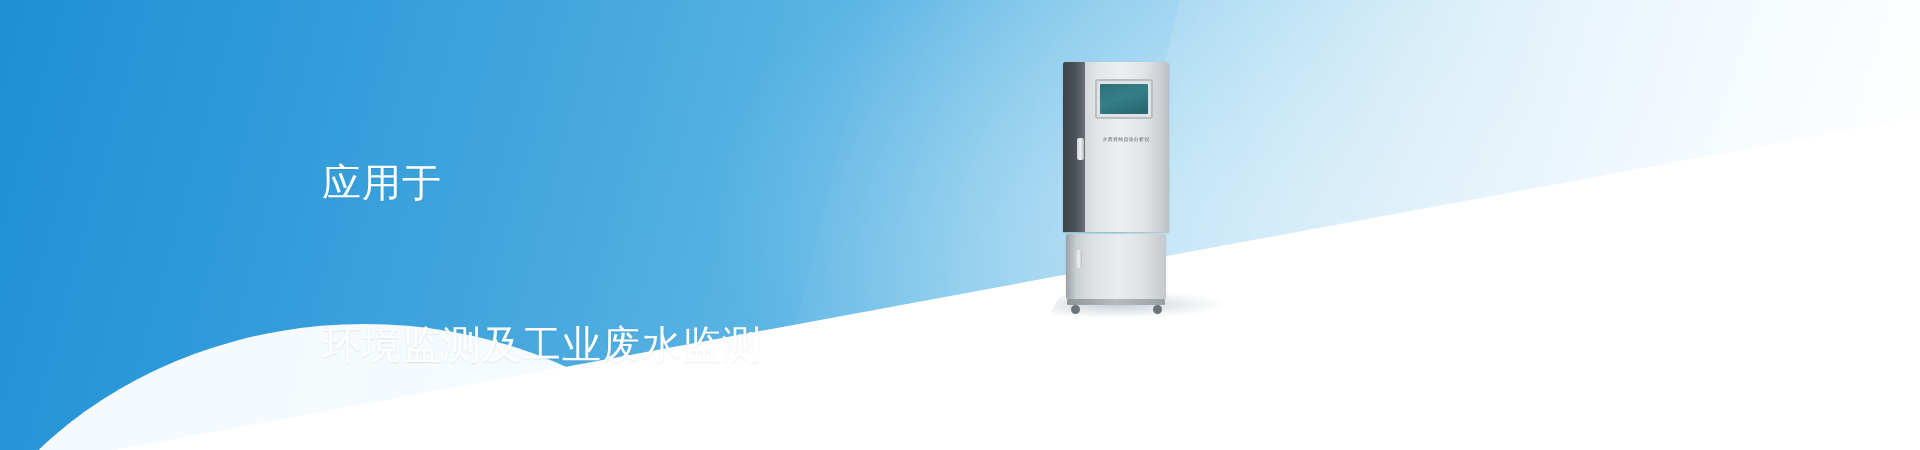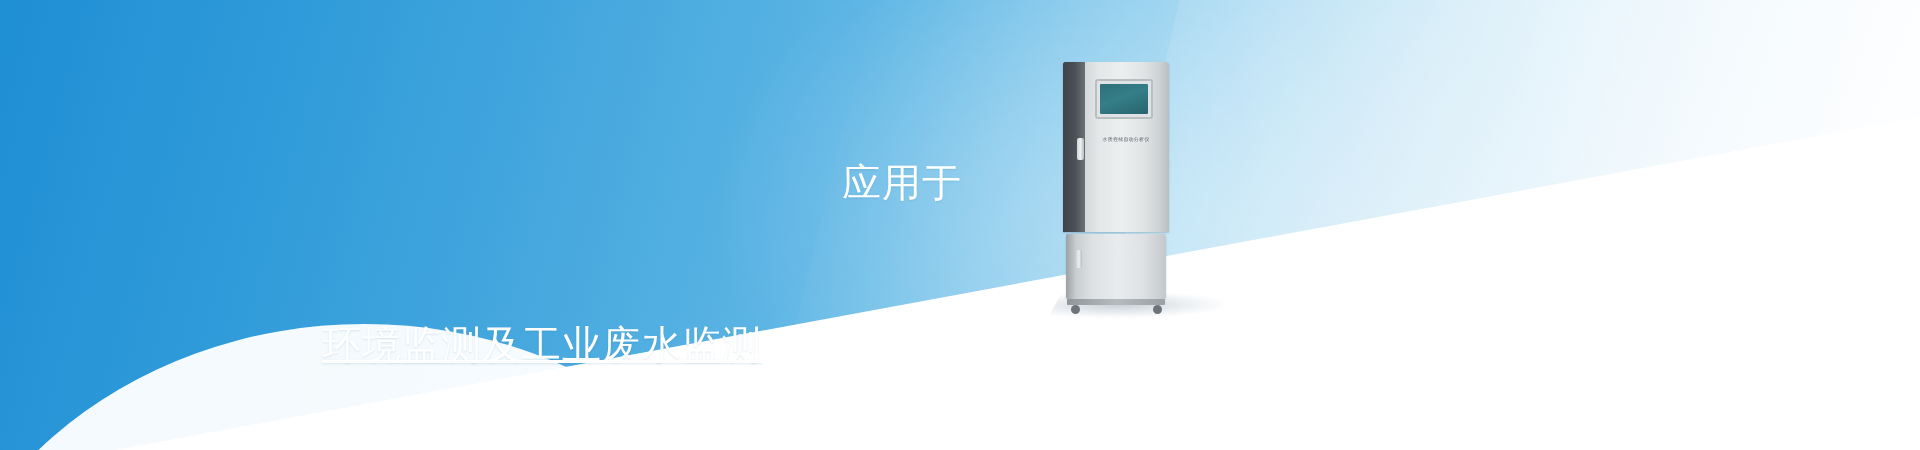--- a/index.html
+++ b/index.html
@@ -106,22 +106,22 @@
   }
   .headline {
     color: #ffffff;
     font-size: 39px;
     line-height: 54px;
     font-weight: 400;
     letter-spacing: 1px;
     white-space: pre;
     text-shadow: 0 1px 2px rgba(20,80,120,0.12);
   }
-  .headline .l1 { display: block; text-align: right; }
-  .headline .l2 { display: block; text-decoration: underline; }
+  .headline .l1 { display: block; }
+  .headline .l2 { display: block; }
 
   
   .instrument {
     position: absolute;
     left: 1063px;
     top: 62px;
     width: 106px;
     height: 250px;
   }
   

